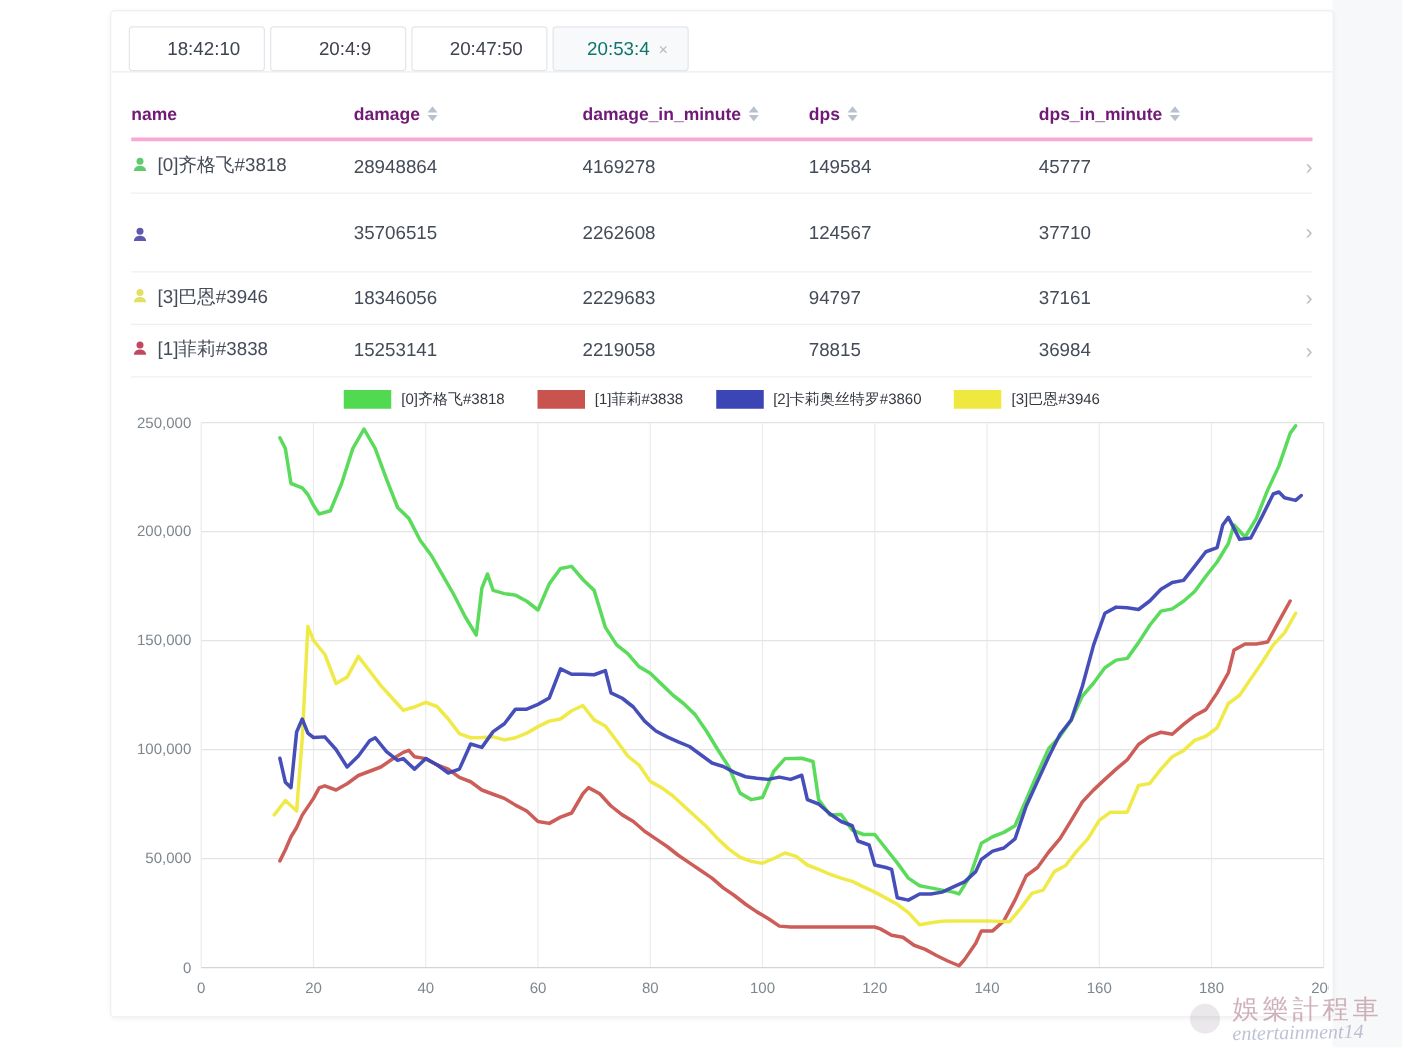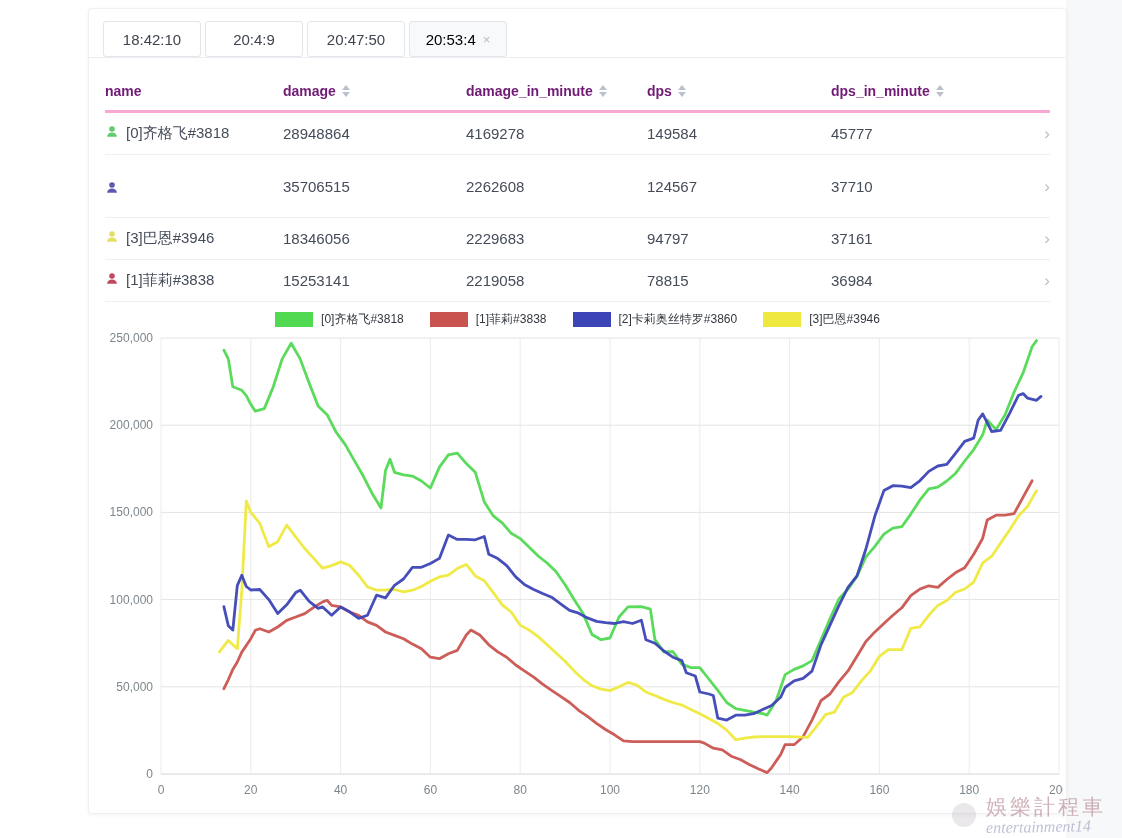--- a/index.html
+++ b/index.html
@@ -4,21 +4,21 @@
 <style>
   html,body{margin:0;padding:0;}
   .page{position:relative;width:1122px;height:838px;background:#ffffff;overflow:hidden;
         font-family:"Liberation Sans",sans-serif;}
   .right-strip{position:absolute;left:1066px;top:0;width:56px;height:838px;background:#f7f8f9;}
   .card{position:absolute;left:88px;top:8px;width:977px;height:804px;background:#ffffff;
         border:1px solid #eff0f2;border-radius:4px;box-shadow:0 1px 4px rgba(0,0,0,0.05);}
   
   .tabs{display:flex;gap:4px;padding:12px 14px 0 14px;border-bottom:1px solid #ebedf0;}
   .tab{min-width:96px;height:34px;display:flex;align-items:center;justify-content:center;gap:7px;
-       border:1px solid #e3e6ea;border-radius:3px;background:#fff;font-size:15px;color:#3f4450;cursor:pointer;}
+       border:1px solid #e3e6ea;border-radius:3px;background:#fff;font-size:15px;color:#3f4450;cursor:pointer;padding-left:11px;}
   .tab.active{background:#f8f9fa;}
   .tab-close{color:#b4bcc2;font-size:13px;line-height:1;}
   
   .thead{display:flex;align-items:center;height:38px;margin:14px 16px 0 16px;
          border-bottom:3px solid #f9a8d4;color:#701a75;font-size:14px;font-weight:700;}
   .th{display:flex;align-items:center;}
   .c-name{width:178px;}
   .c-damage{width:183px;}
   .c-dim{width:181px;}
   .c-dps{width:184px;}
@@ -61,21 +61,21 @@
       <div class="tab">
         <span>18:42:10</span>
       </div>
       <div class="tab">
         <span>20:4:9</span>
       </div>
       <div class="tab">
         <span>20:47:50</span>
       </div>
       <div class="tab active">
-        <span style="color: #000000;">20:53:4</span>
+        <span style="color: #0f766e;">20:53:4</span>
         <span class="tab-close">×</span>
       </div>
     </div>
 
     <div class="thead">
       <div class="th c-name">
         <span>name</span>
       </div>
       <div class="th c-damage">
         <span>damage</span>

